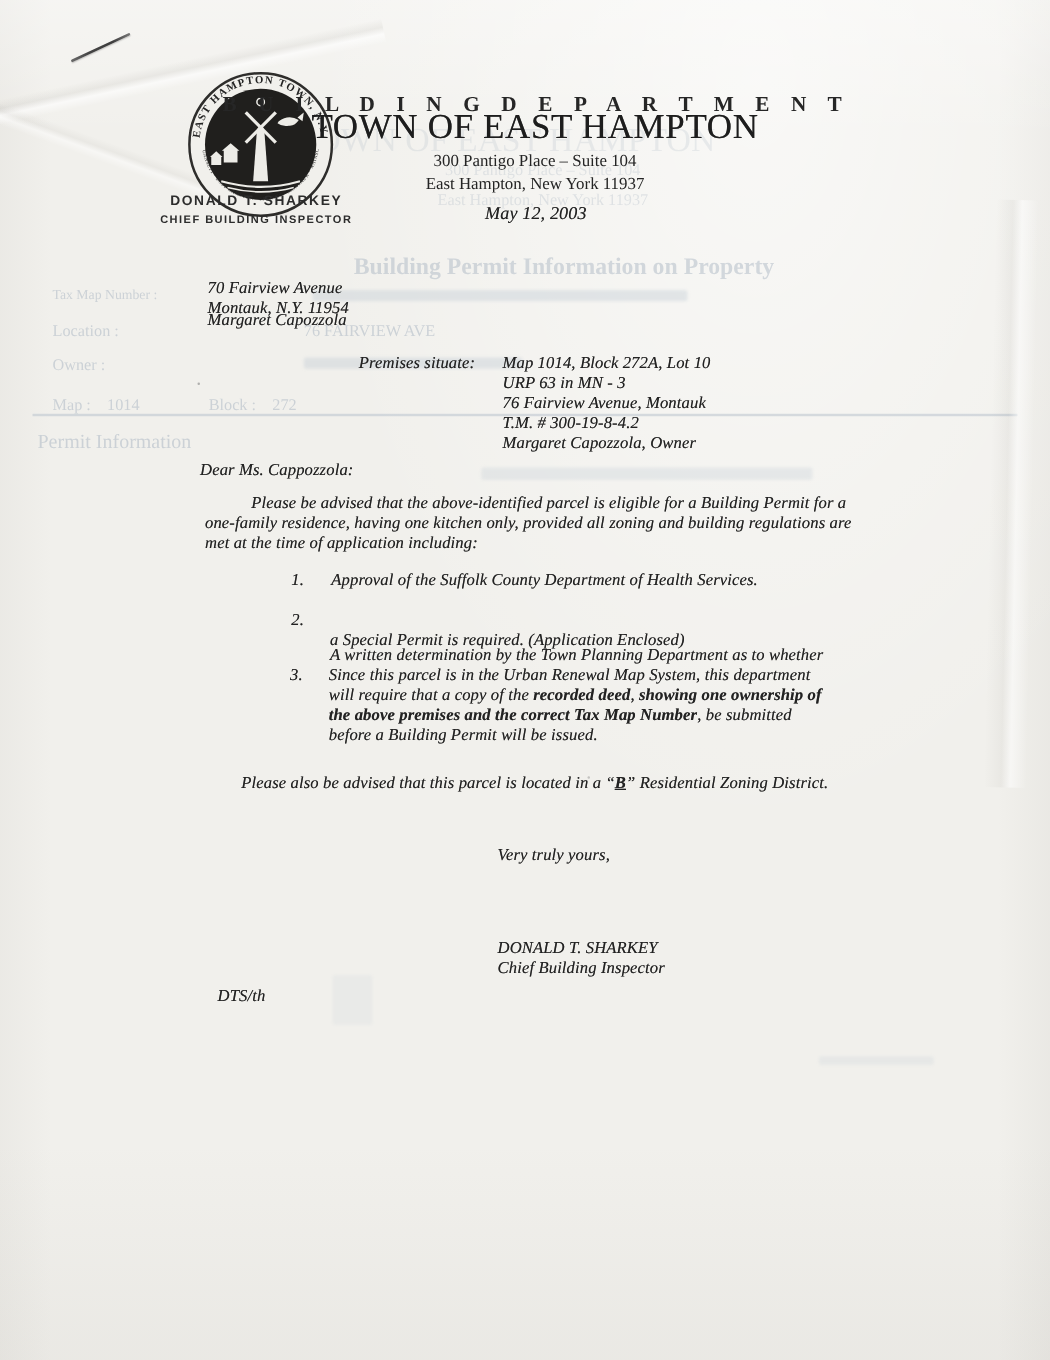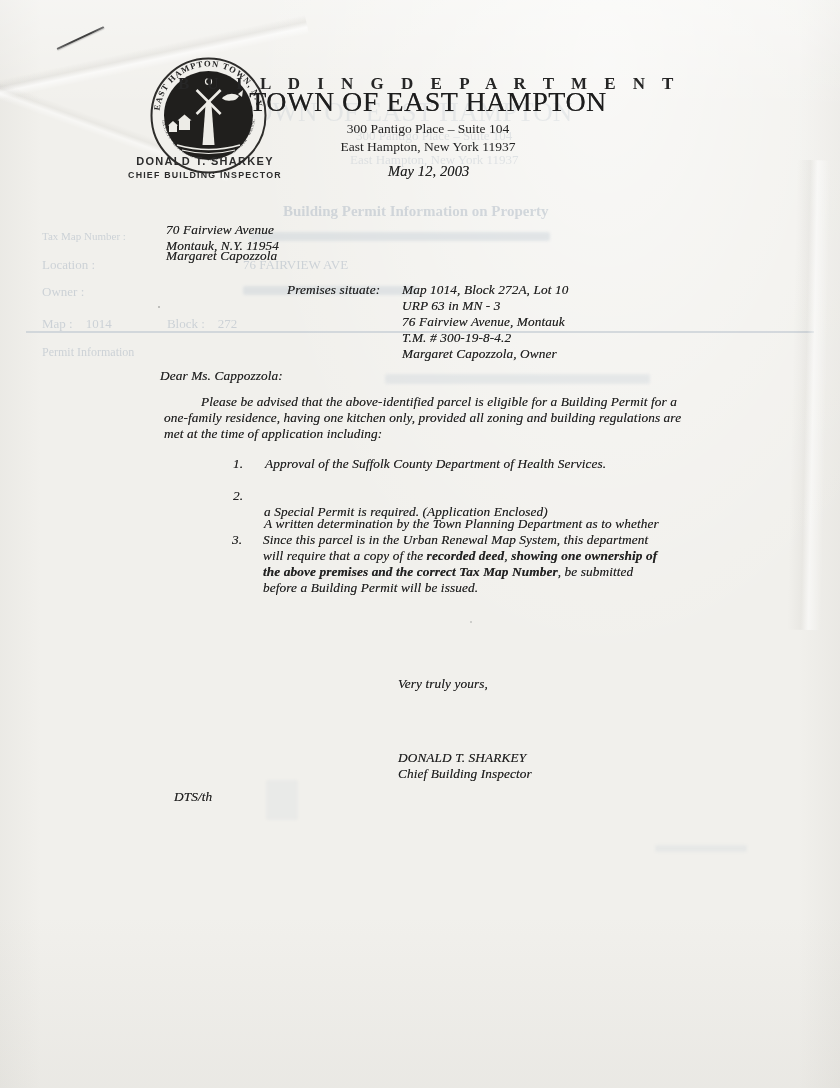--- a/index.html
+++ b/index.html
@@ -55,30 +55,30 @@
 </style>
 </head>
 <body>
 
 <div class="page">
 
   <div>
     <div class="ghost" style="left:237px;top:97px;font-size:27px;opacity:.22;">TOWN OF EAST HAMPTON</div>
     <div class="ghost" style="left:356px;top:128px;font-size:13px;opacity:.3;">300 Pantigo Place – Suite 104</div>
     <div class="ghost" style="left:350px;top:152px;font-size:13px;opacity:.32;">East Hampton, New York 11937</div>
-    <div class="ghost bold" style="left:283px;top:203px;font-size:15px;opacity:.5;">Building Permit Information on Property</div>
+    <div class="ghost bold" style="left:283px;top:203px;font-size:19px;opacity:.5;">Building Permit Information on Property</div>
     <div class="ghost" style="left:42px;top:230px;font-size:11px;">Tax Map Number :</div>
     <div class="ghost-bar" style="left:250px;top:232px;width:300px;height:9px;"></div>
     <div class="ghost" style="left:42px;top:257px;font-size:13px;">Location :</div>
     <div class="ghost" style="left:243px;top:257px;font-size:13px;">76 FAIRVIEW AVE</div>
     <div class="ghost" style="left:42px;top:284px;font-size:13px;">Owner :</div>
     <div class="ghost-bar" style="left:243px;top:286px;width:175px;height:9px;"></div>
     <div class="ghost" style="left:42px;top:316px;font-size:13px;">Map :    1014                 Block :    272</div>
     <div class="ghost-rule" style="top:331px;"></div>
-    <div class="ghost" style="left:42px;top:345px;font-size:12px;">Permit Information</div>
+    <div class="ghost" style="left:30px;top:345px;font-size:16px;">Permit Information</div>
     <div class="ghost-bar" style="left:385px;top:374px;width:265px;height:10px;opacity:.3;"></div>
     <div class="ghost-bar" style="left:655px;top:845px;width:92px;height:7px;opacity:.22;"></div>
     <div class="ghost-bar" style="left:266px;top:780px;width:32px;height:40px;opacity:.16;"></div>
   </div>
 
   <div class="crease1"></div>
   <div class="crease2"></div>
   <div class="staple"></div>
   <div class="wrinkle"></div>
   <div class="speck" style="left:158px;top:306px;width:2px;height:2px;opacity:.5;"></div>
@@ -160,19 +160,20 @@
   </div>
 
   <div>
     <div class="abs body-text" style="left:232px;top:532px;">3.</div>
     <div class="abs body-text" style="left:263px;top:532px;">Since this parcel is in the Urban Renewal Map System, this department</div>
     <div class="abs body-text" style="left:263px;top:548px;"><span>will require that a copy of the </span><span class="bold">recorded deed</span><span>, </span><span class="bold">showing one ownership of</span></div>
     <div class="abs body-text" style="left:263px;top:564px;"><span class="bold">the above premises and the correct Tax Map Number</span><span>, be submitted</span></div>
     <div class="abs body-text" style="left:263px;top:580px;">before a Building Permit will be issued.</div>
   </div>
 
+  <div class="abs body-text" style="left:193px;top:618px;"><span>Please also be advised that this parcel is located in a “</span><span class="bold u">B</span><span>” Residential Zoning District.</span></div>
 
   <div class="abs body-text" style="left:398px;top:676px;">Very truly yours,</div>
   <div class="abs body-text" style="left:398px;top:750px;">DONALD T. SHARKEY</div>
   <div class="abs body-text" style="left:398px;top:766px;">Chief Building Inspector</div>
   <div class="abs body-text" style="left:174px;top:789px;">DTS/th</div>
 
 </div>
 
 </body></html>

